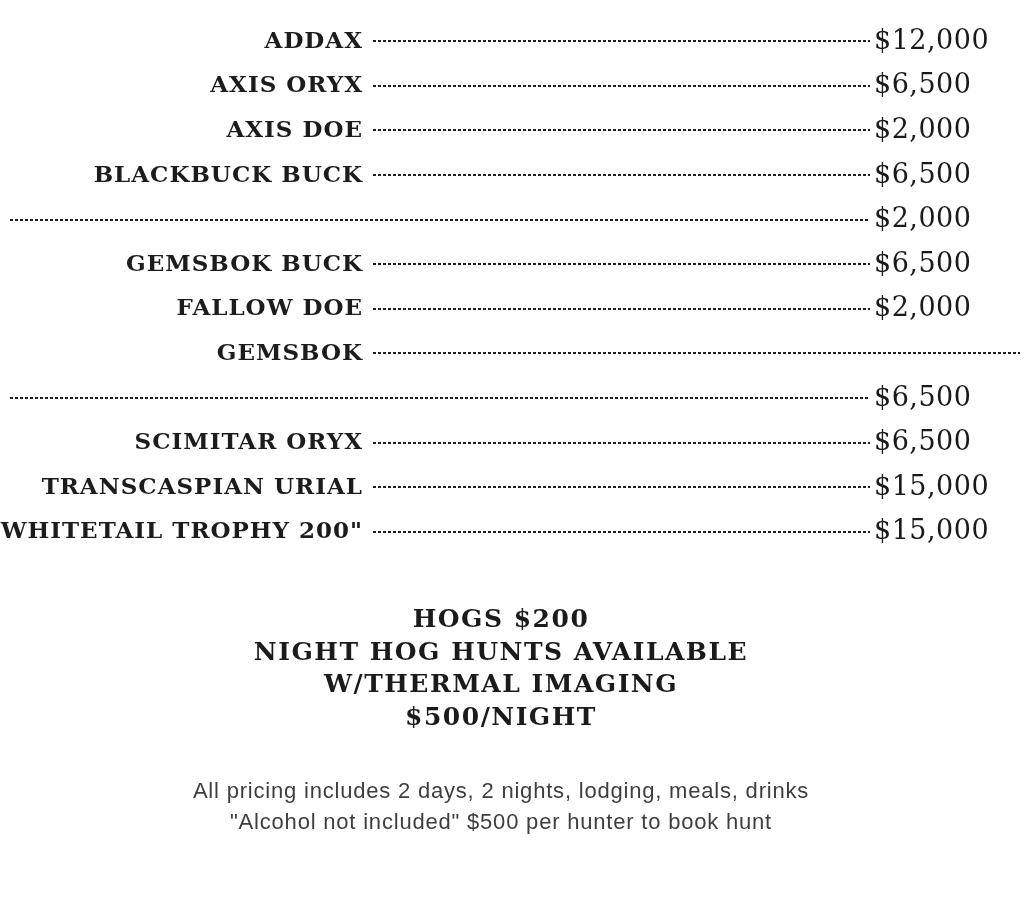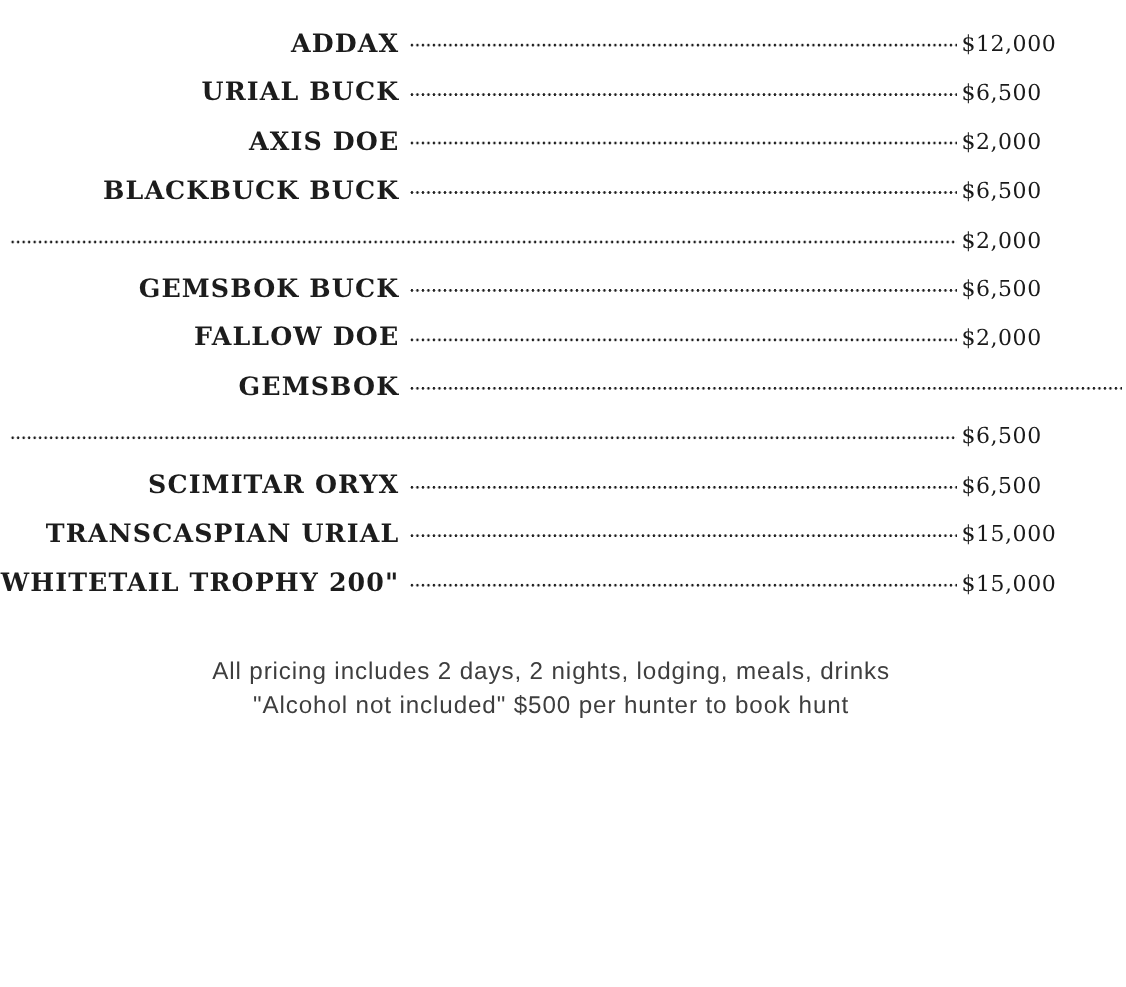--- a/index.html
+++ b/index.html
@@ -42,21 +42,21 @@
     background-image: radial-gradient(circle, #1e1e1e 1.15px, rgba(0,0,0,0) 1.35px);
     background-size: 5px 4px;
     background-position: 0 50%;
     background-repeat: repeat-x;
   }
   .row .price {
     width: 150px;
     flex: 0 0 150px;
     text-align: left;
     font-weight: 400;
-    font-size: 20px;
+    font-size: 27px;
     letter-spacing: 0.5px;
     color: #1a1a1a;
     white-space: nowrap;
   }
   
   .hog-section {
     margin-top: 51px;
     padding-right: 22px;
     text-align: center;
     font-weight: 700;
@@ -86,21 +86,21 @@
 
 <div class="page">
 
   <div class="price-list">
     <div class="row">
       <span class="label">ADDAX</span>
       <span class="leader"></span>
       <span class="price">$12,000</span>
     </div>
     <div class="row">
-      <span class="label">URIAL BUCK</span>
+      <span class="label">AXIS ORYX</span>
       <span class="leader"></span>
       <span class="price">$6,500</span>
     </div>
     <div class="row">
       <span class="label">AXIS DOE</span>
       <span class="leader"></span>
       <span class="price">$2,000</span>
     </div>
     <div class="row">
       <span class="label">BLACKBUCK BUCK</span>
@@ -139,19 +139,25 @@
       <span class="leader"></span>
       <span class="price">$15,000</span>
     </div>
     <div class="row">
       <span class="label">WHITETAIL TROPHY 200"</span>
       <span class="leader"></span>
       <span class="price">$15,000</span>
     </div>
   </div>
 
+  <div class="hog-section">
+    <div>HOGS $200</div>
+    <div>NIGHT HOG HUNTS AVAILABLE</div>
+    <div>W/THERMAL IMAGING</div>
+    <div>$500/NIGHT</div>
+  </div>
 
   <div class="notes">
     <div>All pricing includes 2 days, 2 nights, lodging, meals, drinks</div>
     <div>"Alcohol not included" $500 per hunter to book hunt</div>
   </div>
 
 </div>
 
 </body></html>

